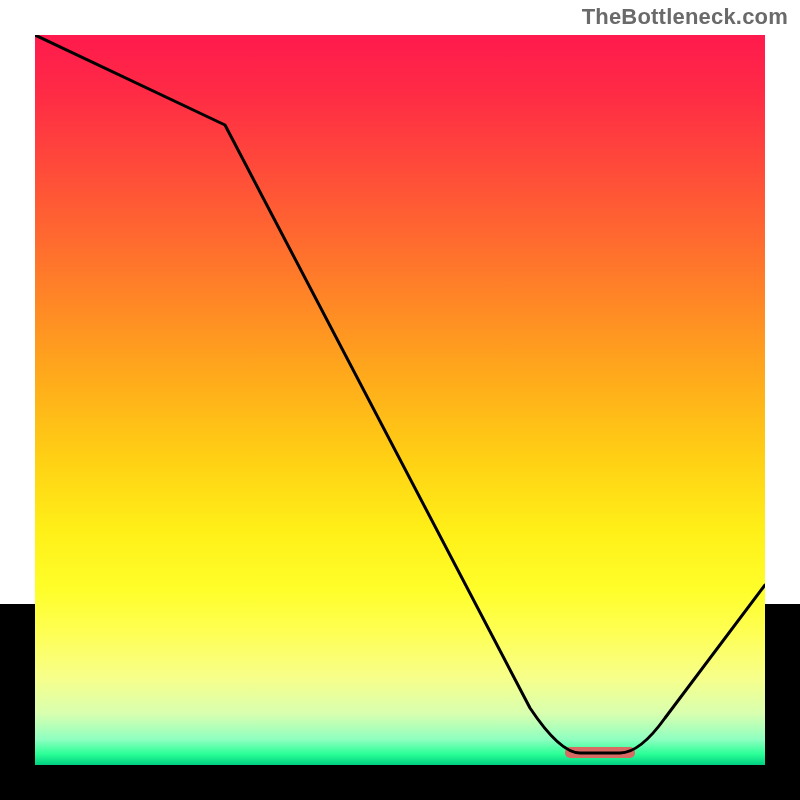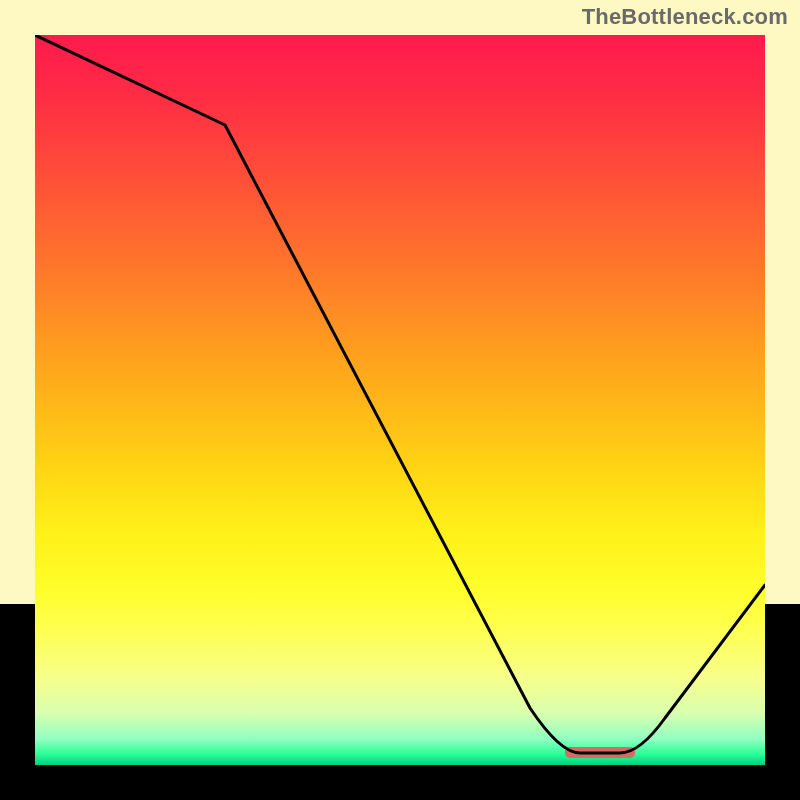--- a/index.html
+++ b/index.html
@@ -10,21 +10,21 @@
     background: #000;
     overflow: hidden;
     font-family: Arial, Helvetica, sans-serif;
   }
   .frame {
     position: absolute;
     left: 0;
     top: 0;
     width: 800px;
     height: 604px;
-    background: #fef9c3;
+    background: #ffffff;
     text-align: right;
   }
   .watermark {
     position: absolute;
     top: 4px;
     right: 12px;
     color: #6a6a6a;
     font-size: 22px;
     font-weight: 600;
     letter-spacing: 0.2px;

